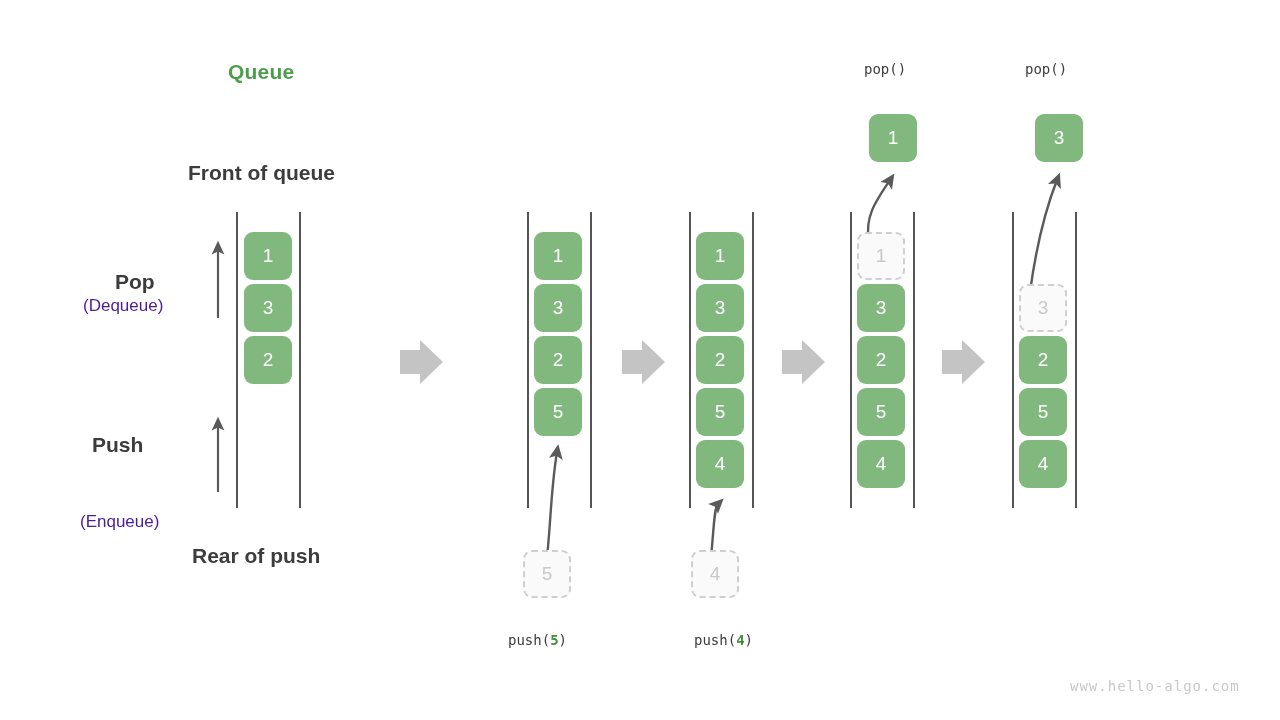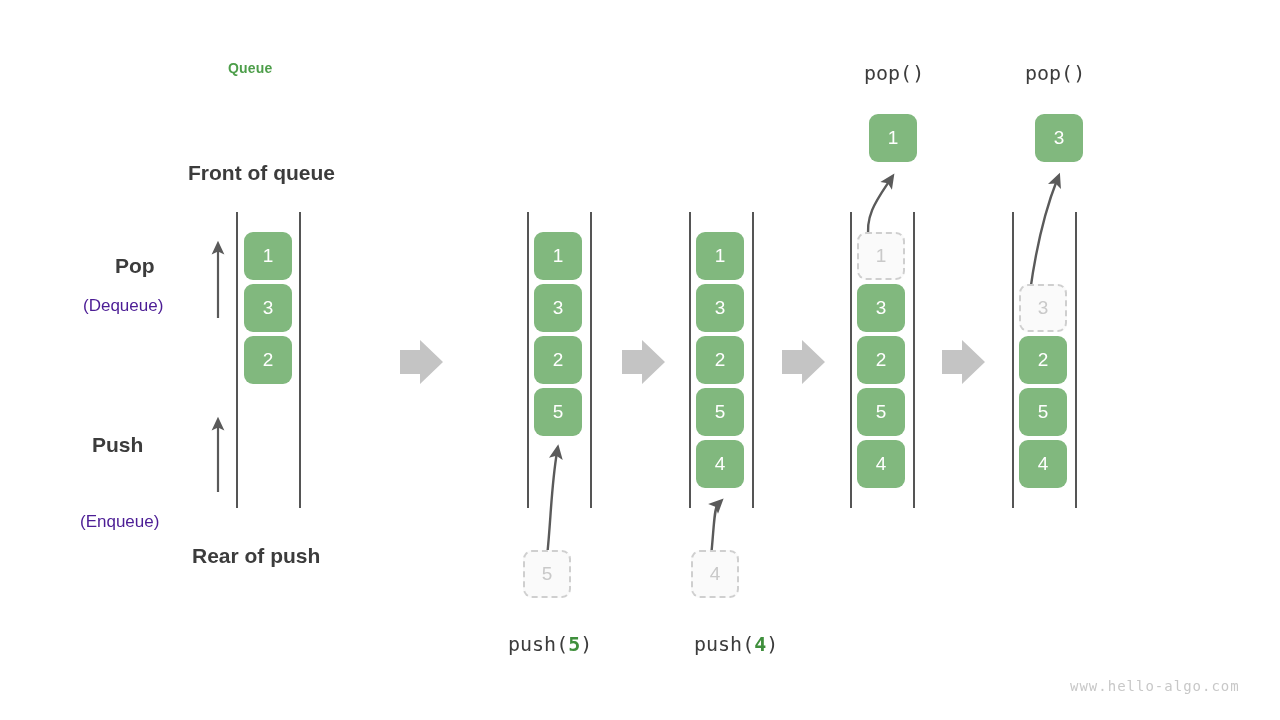--- a/index.html
+++ b/index.html
@@ -17,40 +17,40 @@
   }
   .canvas {
     position: absolute;
     inset: 0;
   }
   .abs { position: absolute; }
 
   
   .title-queue {
     font-weight: bold;
-    font-size: 14px;
+    font-size: 21px;
     color: #4d9e4a;
     letter-spacing: 0.2px;
     white-space: nowrap;
   }
   .label-bold {
     font-weight: bold;
     font-size: 21px;
     color: #3c3c3c;
     white-space: nowrap;
   }
   .label-reg {
     font-weight: normal;
     font-size: 17px;
     color: #4c1d95;
     white-space: nowrap;
   }
   .op-label {
     font-family: "DejaVu Sans Mono", "Liberation Mono", monospace;
-    font-size: 20px;
+    font-size: 14px;
     color: #3c3c3c;
     white-space: nowrap;
     letter-spacing: 0px;
   }
   .op-label .arg {
     color: #3f8f3c;
     font-weight: bold;
   }
   .watermark {
     font-family: "DejaVu Sans Mono", "Liberation Mono", monospace;
@@ -145,21 +145,21 @@
 
     <g>
       <path d="M1030,292 C1036,248 1046,208 1057,180" fill="none" stroke="#5a5a5a" stroke-width="2.4" marker-end="url(#thinhead)"></path>
     </g>
   </svg>
 
   <div class="abs title-queue" style="left:228px; top:60px;">Queue</div>
 
   <div class="abs label-bold" style="left:188px; top:161px;">Front of queue</div>
 
-  <div class="abs label-bold" style="left:115px; top:254px;">Pop</div>
+  <div class="abs label-bold" style="left:115px; top:270px;">Pop</div>
   <div class="abs label-reg" style="left:83px; top:296px;">(Dequeue)</div>
 
   <div class="abs label-bold" style="left:92px; top:433px;">Push</div>
   <div class="abs label-reg" style="left:80px; top:468px;margin-top:44px;">(Enqueue)</div>
 
   <div class="abs label-bold" style="left:192px; top:544px;">Rear of push</div>
 
   <div class="abs rail" style="left:236px; top:212px; height:296px;"></div>
   <div class="abs rail" style="left:299px; top:212px; height:296px;"></div>
 

